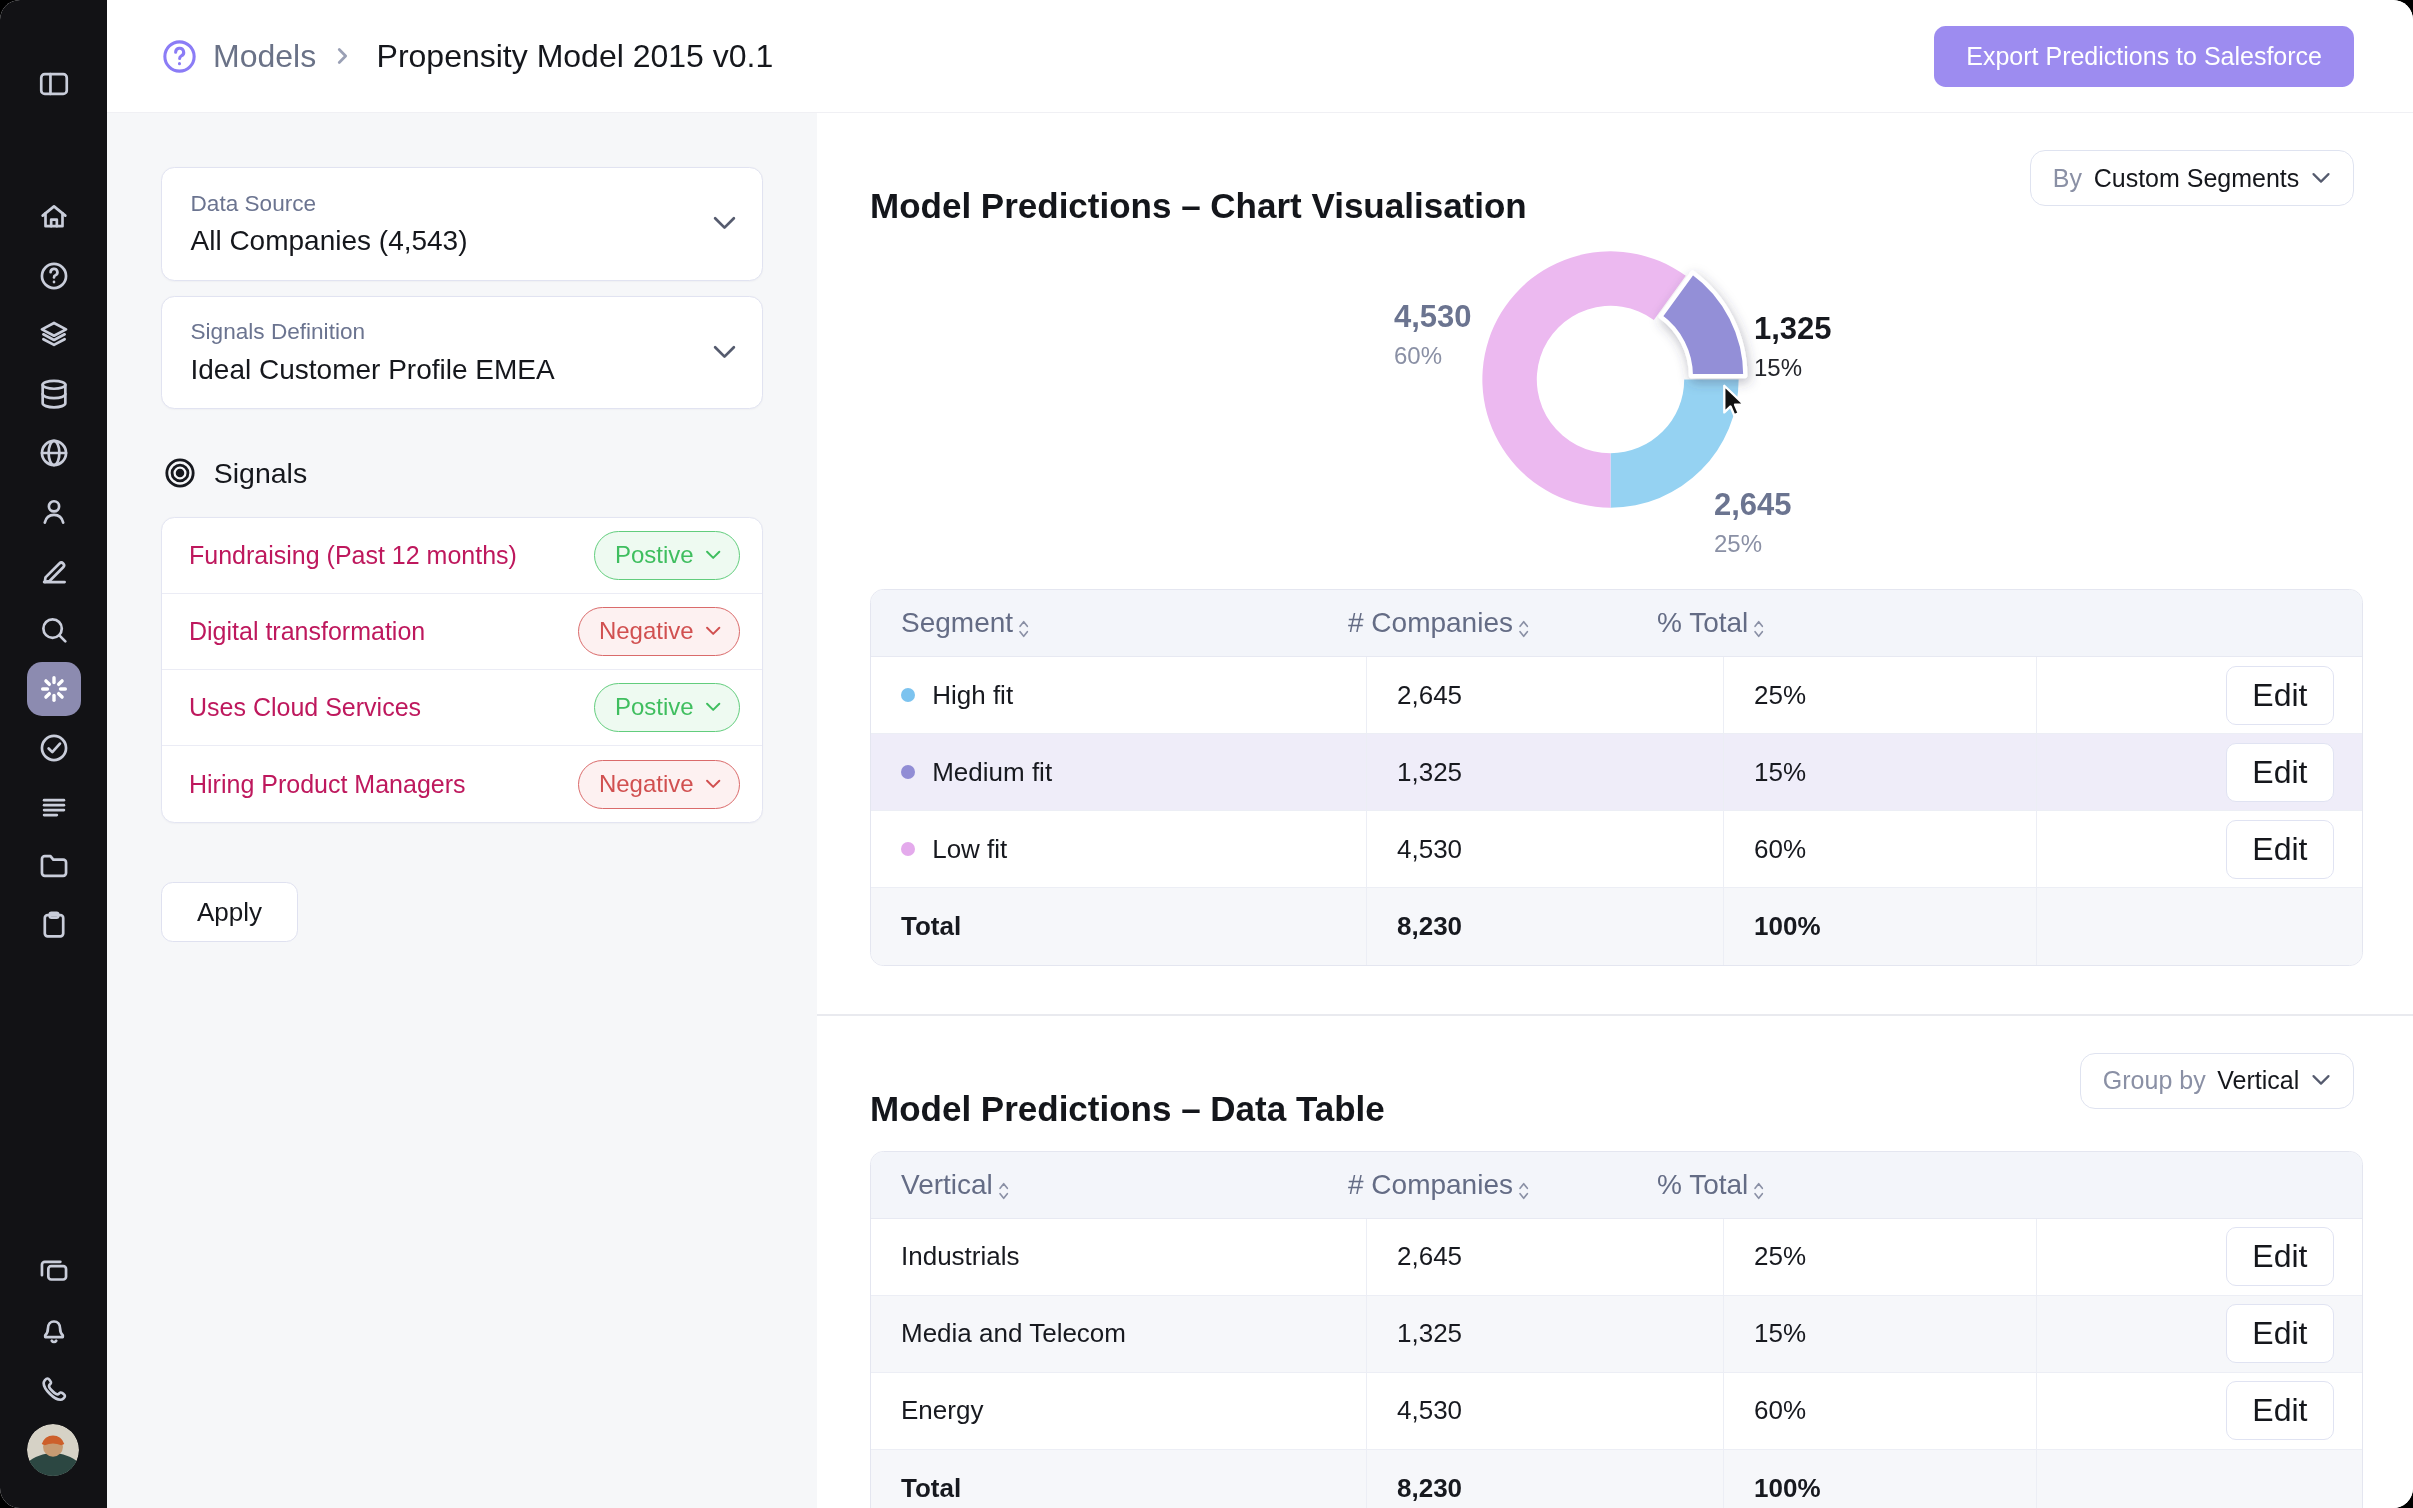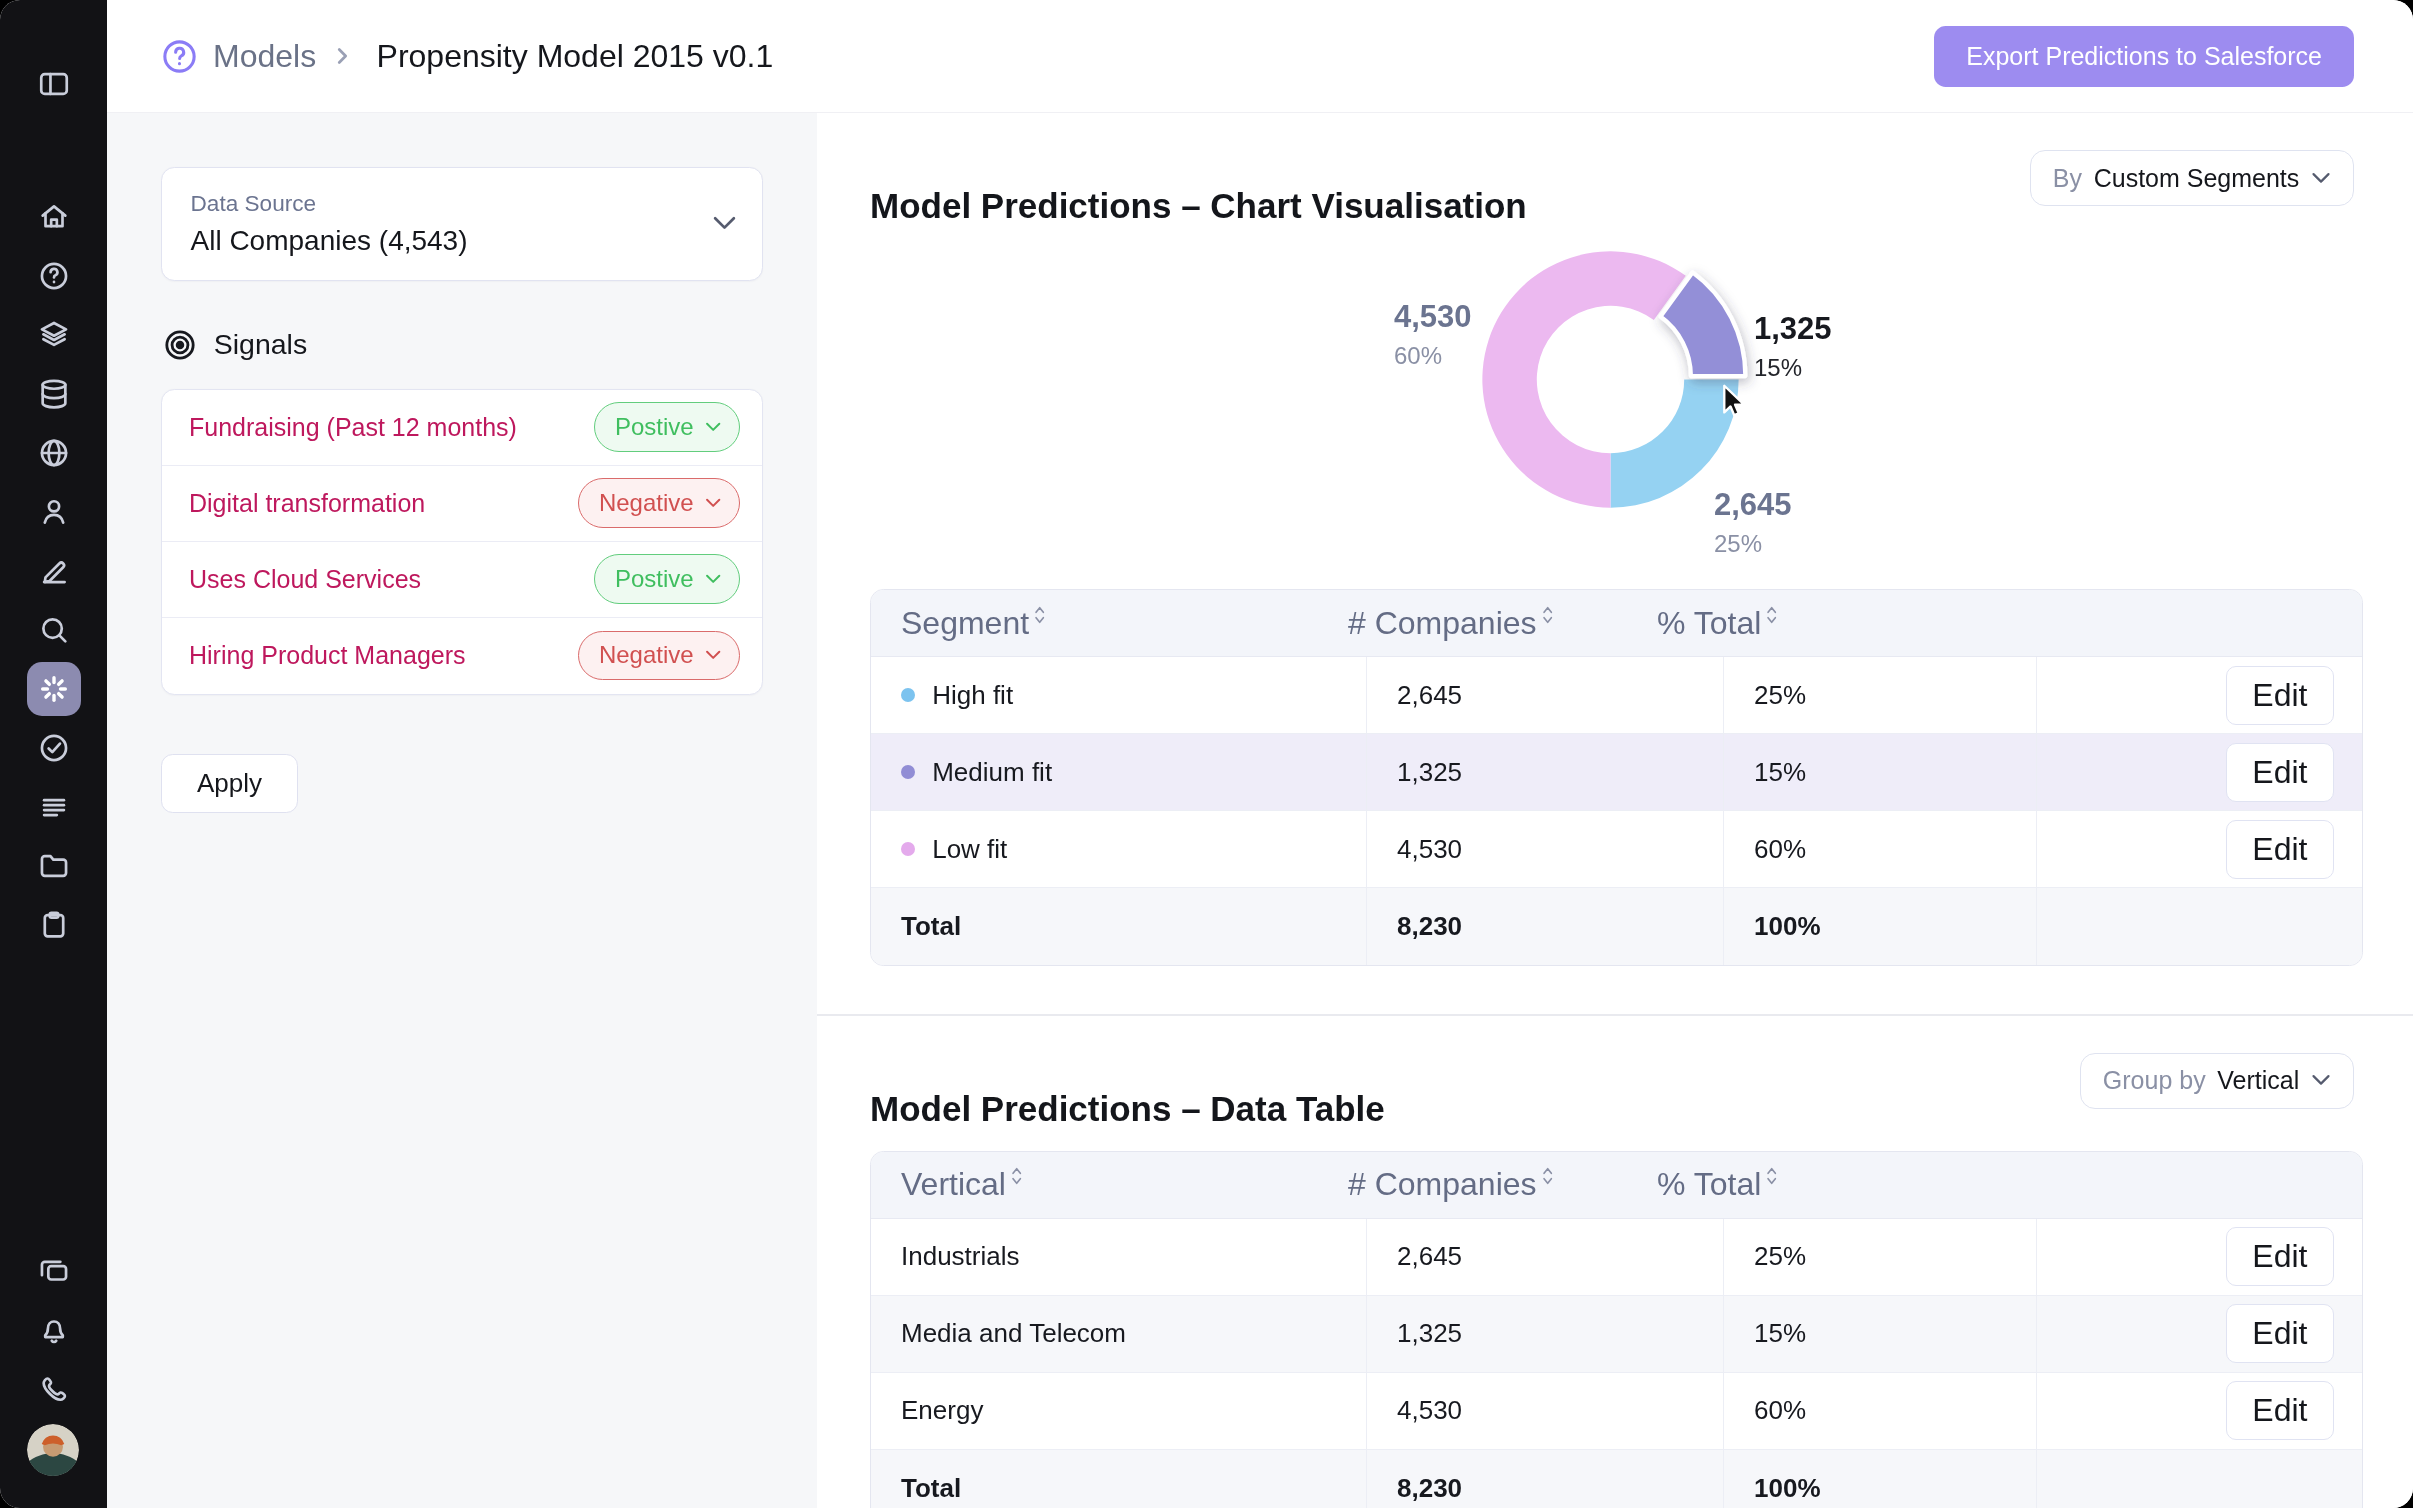--- a/index.html
+++ b/index.html
@@ -82,21 +82,21 @@
   .t-row:last-child{border-bottom:none;}
   .t-row.lavender{background:#efedf9;}
   .t-row.zebra{background:#f6f7fa;}
   .t-row.total{background:#f6f7fa;font-weight:700;}
   .c1{width:447px;padding-left:30px;display:flex;align-items:center;gap:17px;}
   .c2{width:309px;padding-left:30px;}
   .c3{width:265px;padding-left:30px;}
   .c4{flex:1;display:flex;justify-content:flex-end;padding-right:28.5px;}
   .t-row .c2,.t-row .c3,.t-row .c4{align-self:stretch;display:flex;align-items:center;border-left:1.7px solid #eceef5;}
   .t-row .c4{justify-content:flex-end;}
-  .th{font-size:32px;color:#646c85;display:flex;align-items:flex-start;gap:4px;}
+  .th{font-size:28px;color:#646c85;display:flex;align-items:flex-end;gap:4px;}
   .td{font-size:26px;color:#17191f;}
   .sort{width:13.4px;height:20px;stroke:#8a90a5;fill:none;stroke-width:1.8;stroke-linecap:round;stroke-linejoin:round;}
   .dot{width:14.2px;height:14.2px;border-radius:50%;flex:none;}
   .edit-btn{background:#fff;border:1.7px solid #e0e3f2;border-radius:10px;font-size:32px;color:#15171c;padding:10px 25px;cursor:pointer;font-family:inherit;}
 
   .divider{height:1.7px;background:#e9eaef;margin:0;}
   .table-section{position:relative;flex:1;}
 </style>
 </head>
 <body>
@@ -249,20 +249,27 @@
       </div>
       <button class="export-btn">Export Predictions to Salesforce</button>
     </header>
 
     <div class="body-row">
 
       <aside class="filters">
         <div class="sel-card">
           <div class="sel-label">Data Source</div>
           <div class="sel-value">All Companies (4,543)</div>
+          <svg class="sel-chev" viewBox="0 0 24 14">
+              <path d="M3 2 l9 9 9-9"></path>
+            </svg>
+        </div>
+        <div class="sel-card">
+          <div class="sel-label">Signals Definition</div>
+          <div class="sel-value">Ideal Customer Profile EMEA</div>
           <svg class="sel-chev" viewBox="0 0 24 14">
               <path d="M3 2 l9 9 9-9"></path>
             </svg>
         </div>
 
         <div class="signals-head">
           <svg viewBox="0 0 24 24">
               <circle cx="12" cy="12" r="9.3"></circle>
               <circle cx="12" cy="12" r="5.6"></circle>
               <circle cx="12" cy="12" r="2" fill="#17191f"></circle>

